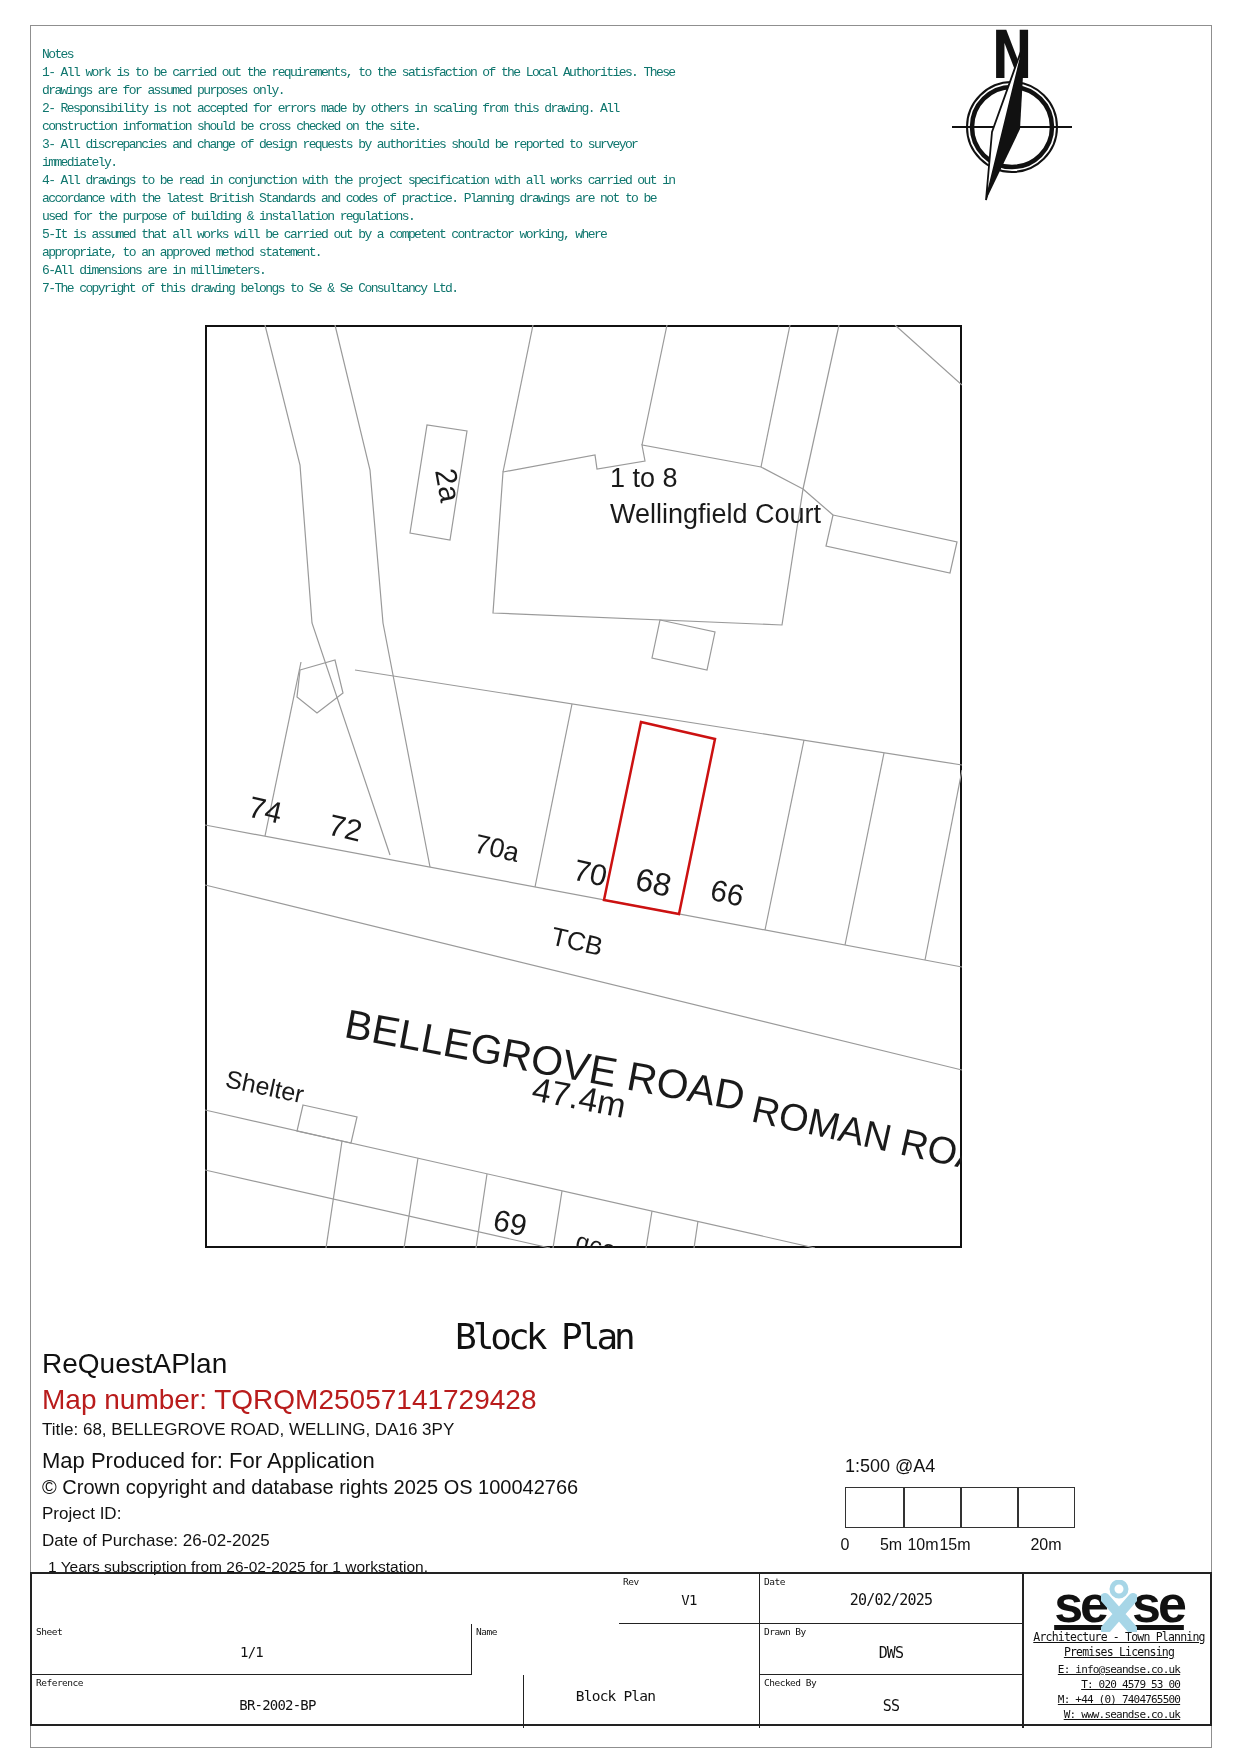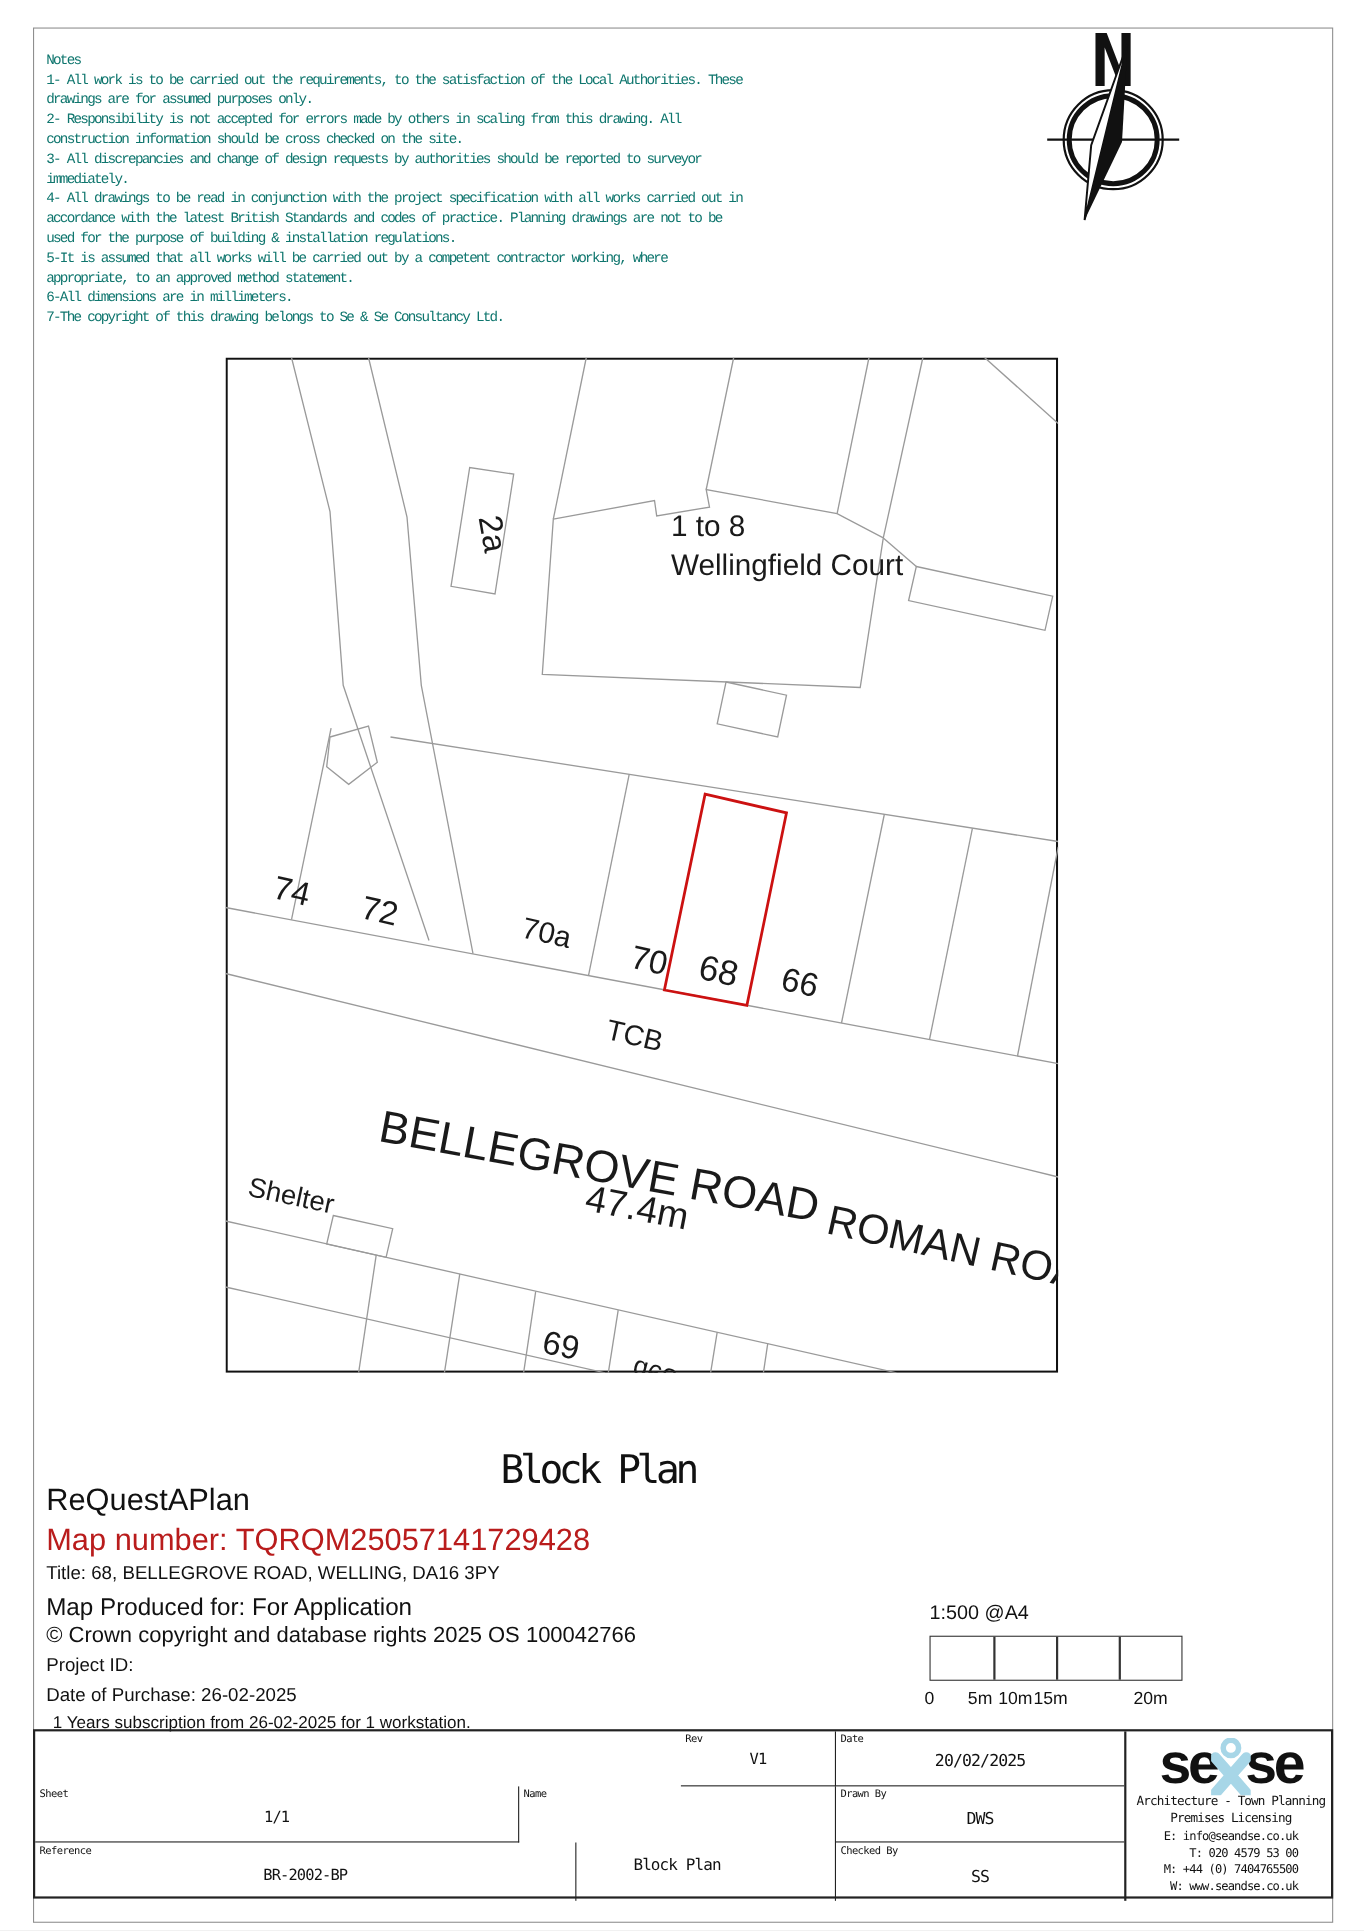--- a/index.html
+++ b/index.html
@@ -195,21 +195,21 @@
     </div>
     <div class="cell br" style="left:0;top:101px;width:492px;height:53px;">
       <span class="lbl">Reference</span>
       <div class="val" style="top:22px;">BR-2002-BP</div>
     </div>
     <div class="cell" style="left:728px;top:101px;width:262px;height:53px;">
       <span class="lbl">Checked By</span>
       <div class="val" style="top:22px;font-size:15px;">SS</div>
     </div>
 
-    <div class="cell bl logo-cell" style="left:990px;top:0;width:192px;height:154px;">
+    <div class="cell bl logo-cell" style="left:990px;top:0;width:192px;height:154px;text-decoration:underline;">
       <div class="wordmark">
         <span class="wm">se</span>
         <svg width="36" height="52" viewBox="0 0 36 52">
           <circle cx="18" cy="9" r="7" fill="none" stroke="#a7d6e7" stroke-width="5"></circle>
           <path d="M4,18 L32,50 M32,18 L4,50" stroke="#a7d6e7" stroke-width="10" stroke-linecap="round" fill="none"></path>
         </svg>
         <span class="wm">se</span>
       </div>
       <div class="tagline">Architecture - Town Planning</div>
       <div class="tagline">Premises Licensing</div>

